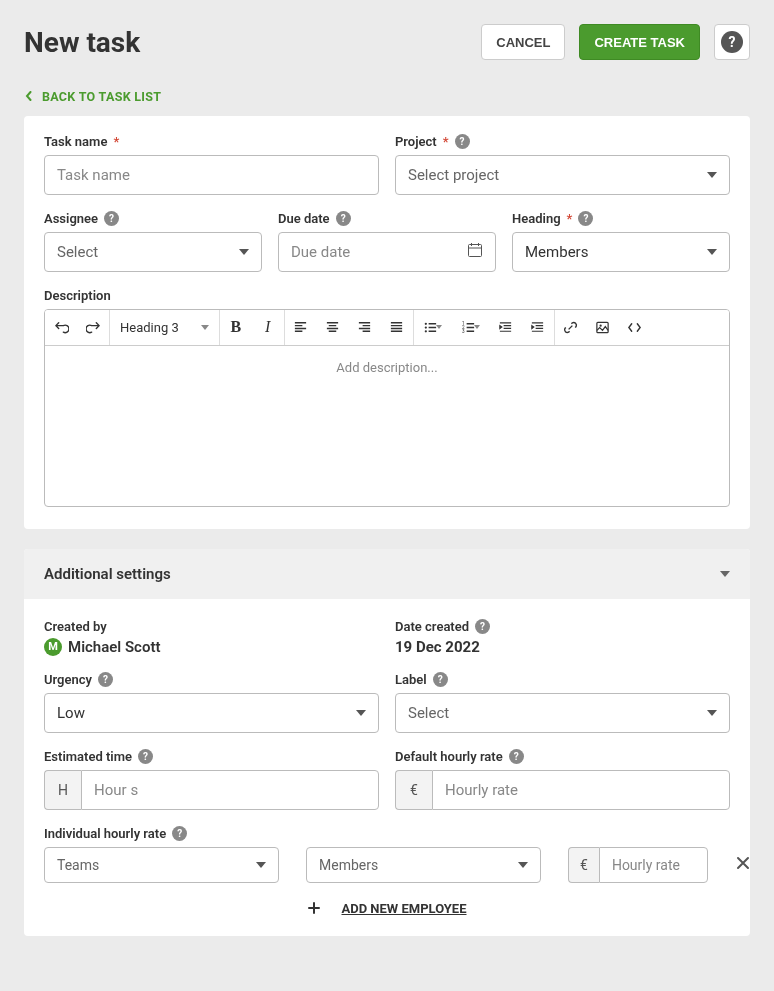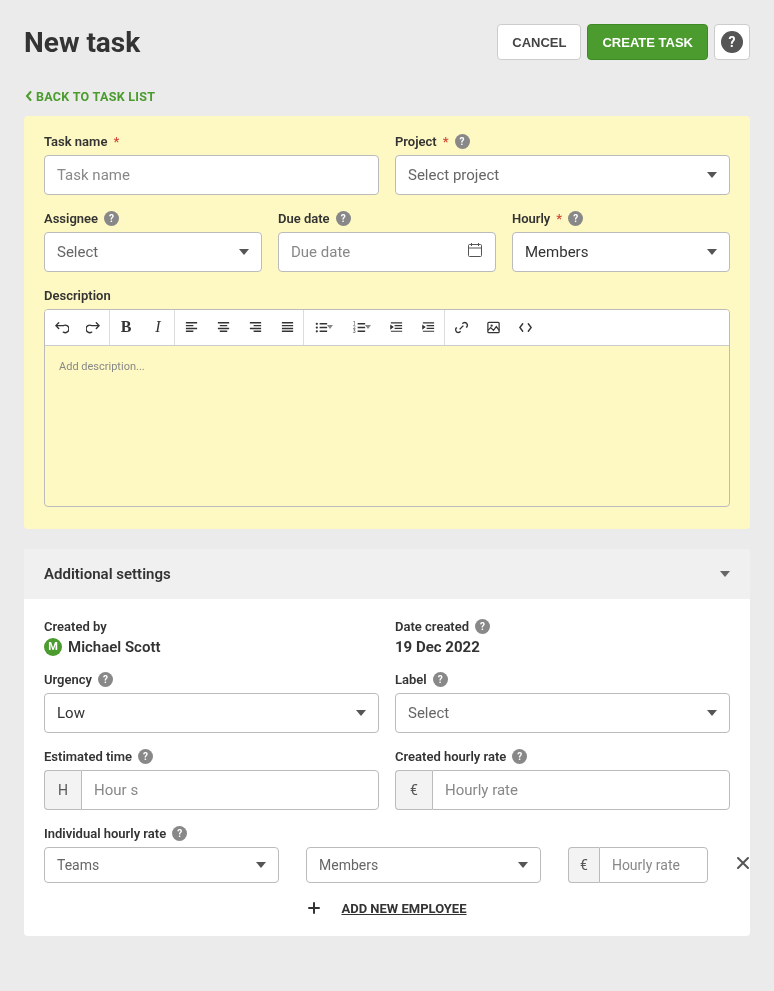--- a/index.html
+++ b/index.html
@@ -15,21 +15,21 @@
     display: flex;
     justify-content: space-between;
     align-items: center;
     margin-bottom: 28px;
   }
   h1.page-title {
     font-size: 28px;
     font-weight: 700;
     color: #333;
   }
-  .header-actions { display: flex; gap: 6px; align-items: center; }
+  .header-actions { display: flex; gap: 14px; align-items: center; }
   .btn {
     height: 36px;
     padding: 0 14px;
     border-radius: 4px;
     font-weight: 600;
     font-size: 13px;
     cursor: pointer;
     display: inline-flex;
     align-items: center;
     justify-content: center;
@@ -63,26 +63,26 @@
     font-weight: 700; font-size: 14px;
   }
   .back-link {
     color: #4b9b2e;
     font-weight: 700;
     font-size: 12.5px;
     letter-spacing: 0.3px;
     text-decoration: none;
     display: inline-flex;
     align-items: center;
-    gap: 2px;
+    gap: 8px;
     margin-bottom: 12px;
   }
   .back-link svg { width: 10px; height: 10px; }
   .card {
-    background: #fef9c3;
+    background: #ffffff;
     border-radius: 4px;
     padding: 18px 20px 22px 20px;
   }
   .form-row { display: flex; gap: 16px; margin-bottom: 16px; }
   .form-col { flex: 1; display: flex; flex-direction: column; }
   .form-col.half { flex: 0 0 calc(50% - 8px); }
   .form-label {
     font-size: 13px;
     font-weight: 600;
     color: #333;
@@ -155,21 +155,22 @@
     cursor: pointer;
   }
   .heading-select .caret { border-top-color: #888; border-left-width:4px; border-right-width:4px; border-top-width:5px;}
   .tiny-caret {
     width:0;height:0;border-left:3px solid transparent;border-right:3px solid transparent;border-top:4px solid #888;margin-left:-2px;
   }
   .editor-body {
     padding: 14px 14px;
     min-height: 160px;
     color: #888;
-    font-size: 11px;
+    font-size: 13px;
+    text-align: center;
   }
   .section {
     margin-top: 20px;
     background: #fff;
     border-radius: 4px;
   }
   .section-header {
     background: #f0f0f0;
     padding: 16px 20px;
     display: flex;
@@ -287,21 +288,21 @@
           <svg viewBox="0 0 16 16" fill="none">
               <rect x="1.5" y="2.5" width="13" height="12" rx="1" stroke="#555"></rect>
               <path d="M1.5 6h13" stroke="#555"></path>
               <path d="M4.5 1v3M11.5 1v3" stroke="#555"></path>
             </svg>
         </span>
       </div>
     </div>
     <div class="form-col">
       <label class="form-label">
-        <span>Hourly</span>
+        <span>Heading</span>
           <span class="required">*</span>
         <span class="tip">?</span>
       </label>
       <div class="select">
         <span>Members</span>
         <span class="caret"></span>
       </div>
     </div>
   </div>
 
@@ -311,20 +312,26 @@
       <div class="tool-group">
         <div class="tool-btn">
           <svg viewBox="0 0 16 16">
               <path d="M5 3 2 6l3 3M2 6h8a4 4 0 1 1 0 7" stroke="#333" fill="none" stroke-width="1.5" stroke-linecap="round" stroke-linejoin="round"></path>
             </svg>
         </div>
         <div class="tool-btn">
           <svg viewBox="0 0 16 16">
               <path d="M11 3l3 3-3 3M14 6H6a4 4 0 1 0 0 7" stroke="#333" fill="none" stroke-width="1.5" stroke-linecap="round" stroke-linejoin="round"></path>
             </svg>
+        </div>
+      </div>
+      <div class="tool-group">
+        <div class="heading-select">
+          <span>Heading 3</span>
+          <span class="caret"></span>
         </div>
       </div>
       <div class="tool-group">
         <div class="tool-btn">
             <span class="bold-b">B</span>
           </div>
         <div class="tool-btn">
             <span class="italic-i">I</span>
           </div>
       </div>
@@ -458,21 +465,21 @@
         </label>
         <div class="input-group">
           <div class="prefix">H</div>
           <div class="input text">
             <span>Hour s</span>
           </div>
         </div>
       </div>
       <div class="form-col half">
         <label class="form-label">
-          <span>Created hourly rate</span>
+          <span>Default hourly rate</span>
           <span class="tip">?</span>
         </label>
         <div class="input-group">
           <div class="prefix">€</div>
           <div class="input text">
             <span>Hourly rate</span>
           </div>
         </div>
       </div>
     </div>

